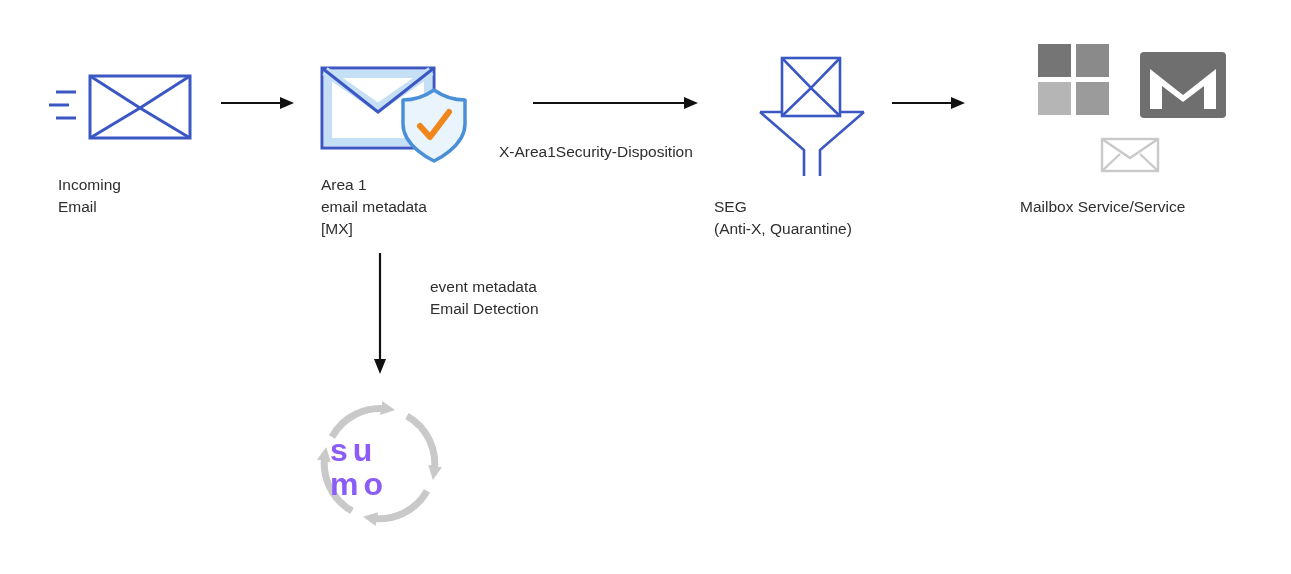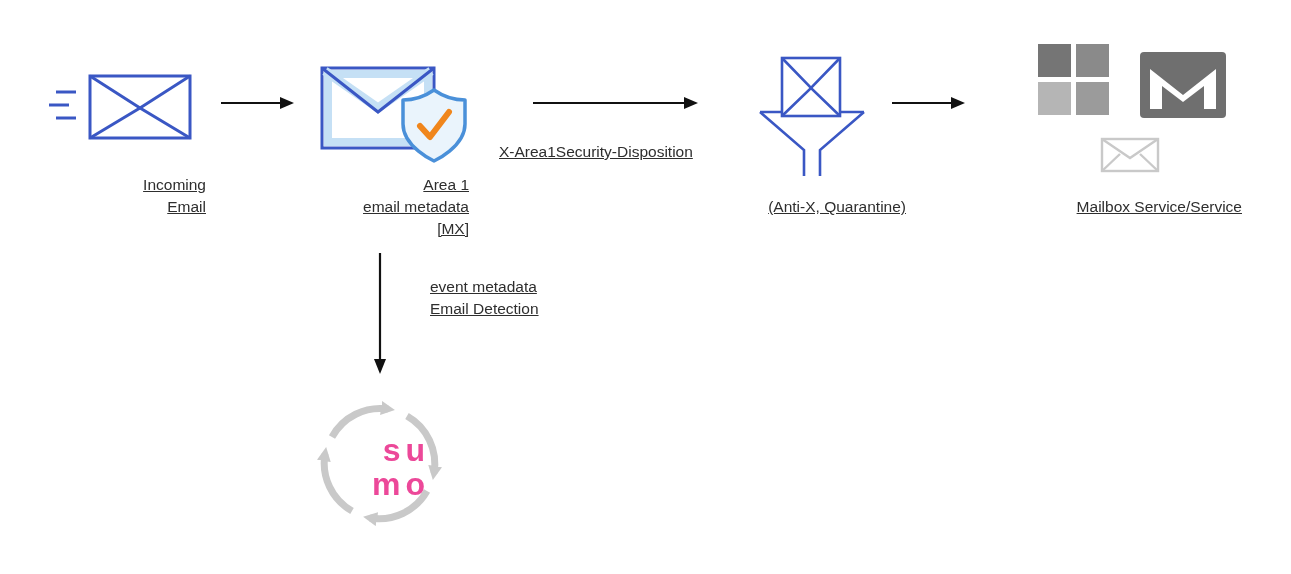--- a/index.html
+++ b/index.html
@@ -10,30 +10,29 @@
     font-family:"Liberation Sans", sans-serif;
     color:#2e2e2e;
     overflow:hidden;
   }
   .abs{position:absolute;}
   .label{
     font-size:15.5px;
     line-height:22px;
     color:#2e2e2e;
     white-space:nowrap;
-    text-decoration:underline;
   }
-  .center{text-align:right;}
+  .center{text-align:left;}
   .sumo-text{
     font-weight:bold;
     font-size:32px;
     line-height:34px;
     letter-spacing:5px;
-    color:#ec4899;
-    text-align:right;
+    color:#8b5cf6;
+    text-align:left;
   }
 </style>
 </head>
 <body>
 
 <div class="canvas">
 
   <svg class="abs" style="left:46px;top:70px;" width="152" height="78" viewBox="0 0 152 78">
     <g stroke="#3a57c4" stroke-width="3" fill="none">
       <line x1="10" y1="22" x2="30" y2="22"></line>
@@ -82,20 +81,21 @@
       <path d="M8 58 L112 58"></path>
       <path d="M8 58 L52 96 L52 122"></path>
       <path d="M112 58 L68 96 L68 122"></path>
 
       <rect x="30" y="4" width="58" height="58" fill="#ffffff"></rect>
       <path d="M30 4 L59 34 L88 4"></path>
       <path d="M30 62 L59 34 L88 62"></path>
     </g>
   </svg>
   <div class="abs label center" style="left:714px;top:196px;width:192px;">
+    <div>SEG</div>
     <div>(Anti-X, Quarantine)</div>
   </div>
 
   <svg class="abs" style="left:892px;top:94px;" width="74" height="18" viewBox="0 0 74 18">
     <line x1="0" y1="9" x2="60" y2="9" stroke="#111111" stroke-width="2.2"></line>
     <polygon points="59,3 73,9 59,15" fill="#111111"></polygon>
   </svg>
 
   <svg class="abs" style="left:1038px;top:44px;" width="72" height="72" viewBox="0 0 72 72">
     <rect x="0" y="0" width="33" height="33" fill="#757575"></rect>

